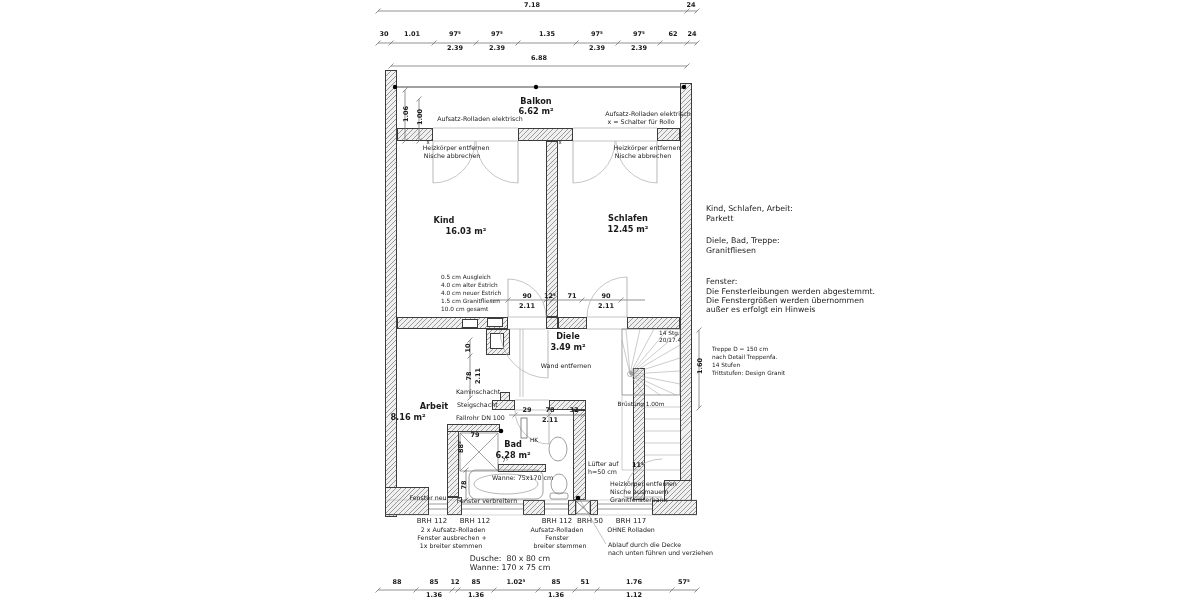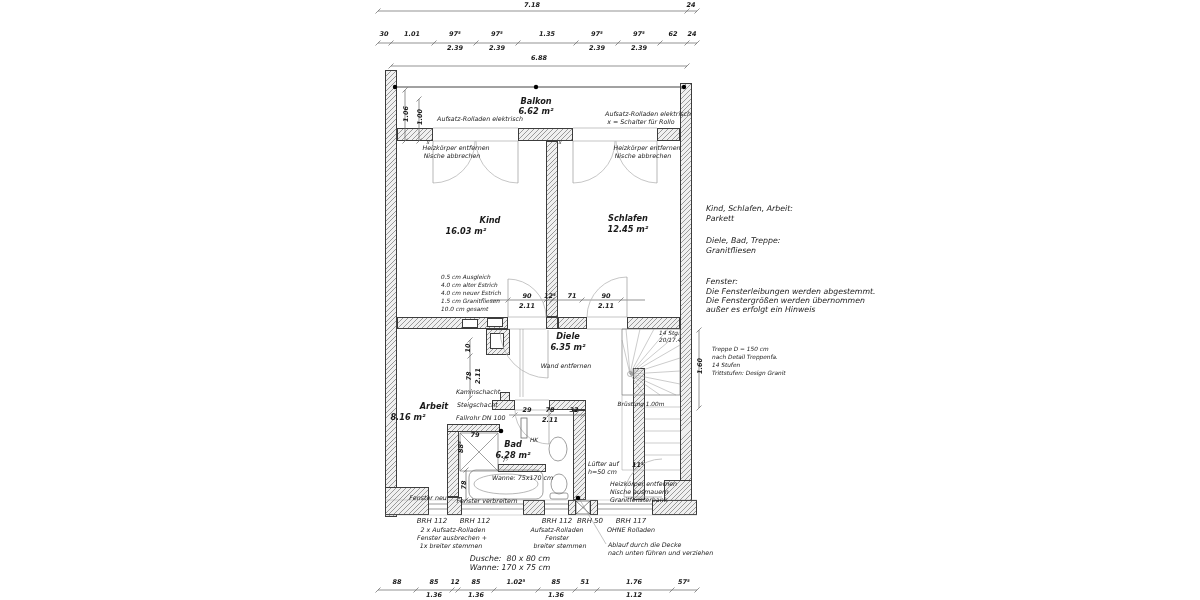--- a/index.html
+++ b/index.html
@@ -1,17 +1,17 @@
 <!DOCTYPE html>
 <html><head>
 <meta charset="utf-8">
 <style>
   html,body{margin:0;padding:0;background:#fff;}
   #stage{position:relative;width:960px;height:600px;background:#ffffff;overflow:hidden;
-         font-family:"DejaVu Sans",sans-serif;font-style:italic;}
+         font-family:"DejaVu Sans",sans-serif;}
   .wall{position:absolute;box-sizing:border-box;border:1px solid #3c3c3c;
         background:#f0f0f0;
         background-image:repeating-linear-gradient(135deg,#9a9a9a 0,#9a9a9a .7px,transparent .7px,transparent 3.4px);}
   .wbox{position:absolute;box-sizing:border-box;border:1px solid #3c3c3c;background:#fff;}
   svg.overlay{position:absolute;left:0;top:0;}
   .lb{position:absolute;font-size:6.3px;line-height:1.05;color:#1a1a1a;white-space:pre;
       transform:translateX(-50%);}
   .lb.left{transform:none;}
   .lb.rot{transform:translate(-50%,-50%) rotate(-90deg);}
   .lb.dim{font-size:6.5px;font-weight:bold;}
@@ -155,37 +155,37 @@
       <span class="lb room" style="left: 536px; top: 107px;">6.62 m²</span>
       <span class="lb" style="left: 480px; top: 116px;">Aufsatz-Rolladen elektrisch</span>
       <span class="lb" style="left: 648px; top: 111px;">Aufsatz-Rolladen elektrisch</span>
       <span class="lb" style="left: 641px; top: 119px;">x = Schalter für Rollo</span>
       <span class="lb t" style="left: 428px; top: 140px;">x</span>
       <span class="lb t" style="left: 560px; top: 140px;">x</span>
       <span class="lb" style="left: 456px; top: 145px;">Heizkörper entfernen</span>
       <span class="lb" style="left: 452px; top: 153px;">Nische abbrechen</span>
       <span class="lb" style="left: 647px; top: 145px;">Heizkörper entfernen</span>
       <span class="lb" style="left: 643px; top: 153px;">Nische abbrechen</span>
-      <span class="lb room" style="left: 490px; top: 216px;">Kind</span>
+      <span class="lb room" style="left: 444px; top: 216px;">Kind</span>
       <span class="lb room" style="left: 466px; top: 227px;">16.03 m²</span>
       <span class="lb room" style="left: 628px; top: 214px;">Schlafen</span>
       <span class="lb room" style="left: 628px; top: 225px;">12.45 m²</span>
       <span class="lb t2 left" style="left: 441px; top: 274px;">0.5 cm Ausgleich</span>
       <span class="lb t2 left" style="left: 441px; top: 282px;">4.0 cm alter Estrich</span>
       <span class="lb t2 left" style="left: 441px; top: 290px;">4.0 cm neuer Estrich</span>
       <span class="lb t2 left" style="left: 441px; top: 298px;">1.5 cm Granitfliesen</span>
       <span class="lb t2 left" style="left: 441px; top: 306px;">10.0 cm gesamt</span>
       <span class="lb dim" style="left: 527px; top: 293px;">90</span>
       <span class="lb dim" style="left: 527px; top: 303px;">2.11</span>
       <span class="lb dim" style="left: 550px; top: 293px;">12⁵</span>
       <span class="lb dim" style="left: 572px; top: 293px;">71</span>
       <span class="lb dim" style="left: 606px; top: 293px;">90</span>
       <span class="lb dim" style="left: 606px; top: 303px;">2.11</span>
       <span class="lb room" style="left: 568px; top: 332px;">Diele</span>
-      <span class="lb room" style="left: 568px; top: 343px;">6.35 m²</span>
+      <span class="lb room" style="left: 568px; top: 343px;">3.49 m²</span>
       <span class="lb" style="left: 566px; top: 363px;">Wand entfernen</span>
       <span class="lb t2 left" style="left: 659px; top: 330px;">14 Stg.</span>
       <span class="lb t2 left" style="left: 659px; top: 337px;">20/17.4</span>
       <span class="lb t2" style="left: 641px; top: 401px;">Brüstung 1.00m</span>
       <span class="lb dim rot" style="left: 468px; top: 348px;">10</span>
       <span class="lb dim rot" style="left: 469px; top: 376px;">78</span>
       <span class="lb dim rot" style="left: 478px; top: 376px;">2.11</span>
       <span class="lb left" style="left: 456px; top: 389px;">Kaminschacht</span>
       <span class="lb left" style="left: 457px; top: 402px;">Steigschacht</span>
       <span class="lb left" style="left: 456px; top: 415px;">Fallrohr DN 100</span>

